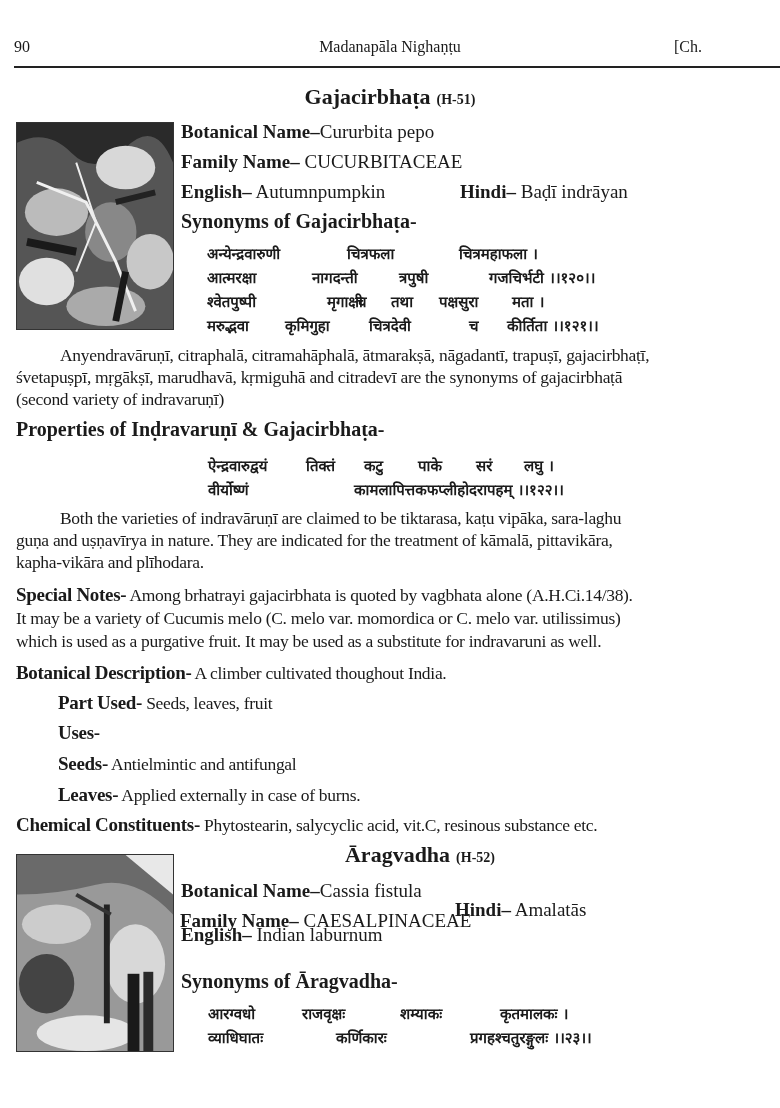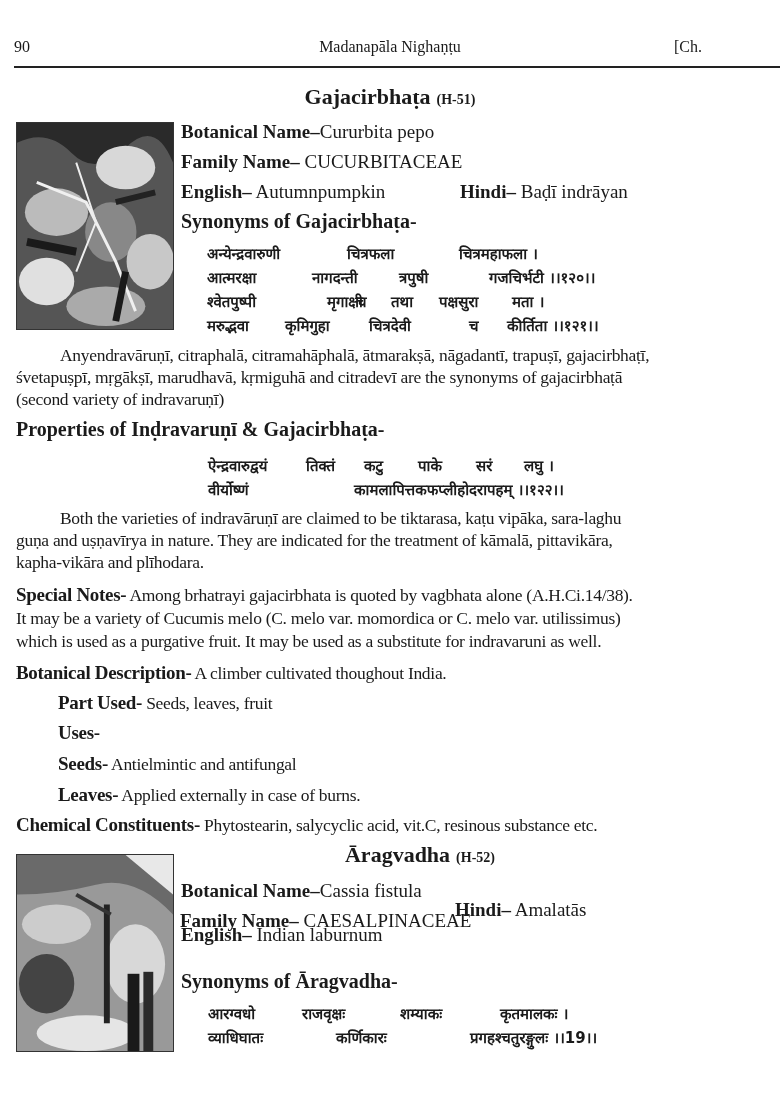--- a/index.html
+++ b/index.html
@@ -188,14 +188,14 @@
 
 <div class="abs deva" style="left:208px; top:1003px;">
   <span style="position:absolute;left:0;">आरग्वधो</span>
   <span style="position:absolute;left:94px;">राजवृक्षः</span>
   <span style="position:absolute;left:192px;">शम्याकः</span>
   <span style="position:absolute;left:292px;">कृतमालकः ।</span>
 </div>
 <div class="abs deva" style="left:208px; top:1027px;">
   <span style="position:absolute;left:0;">व्याधिघातः</span>
   <span style="position:absolute;left:128px;">कर्णिकारः</span>
-  <span style="position:absolute;left:262px;">प्रगहश्चतुरङ्गुलः ।।19।।</span>
+  <span style="position:absolute;left:262px;">प्रगहश्चतुरङ्गुलः ।।२३।।</span>
 </div>
 
 </body></html>

